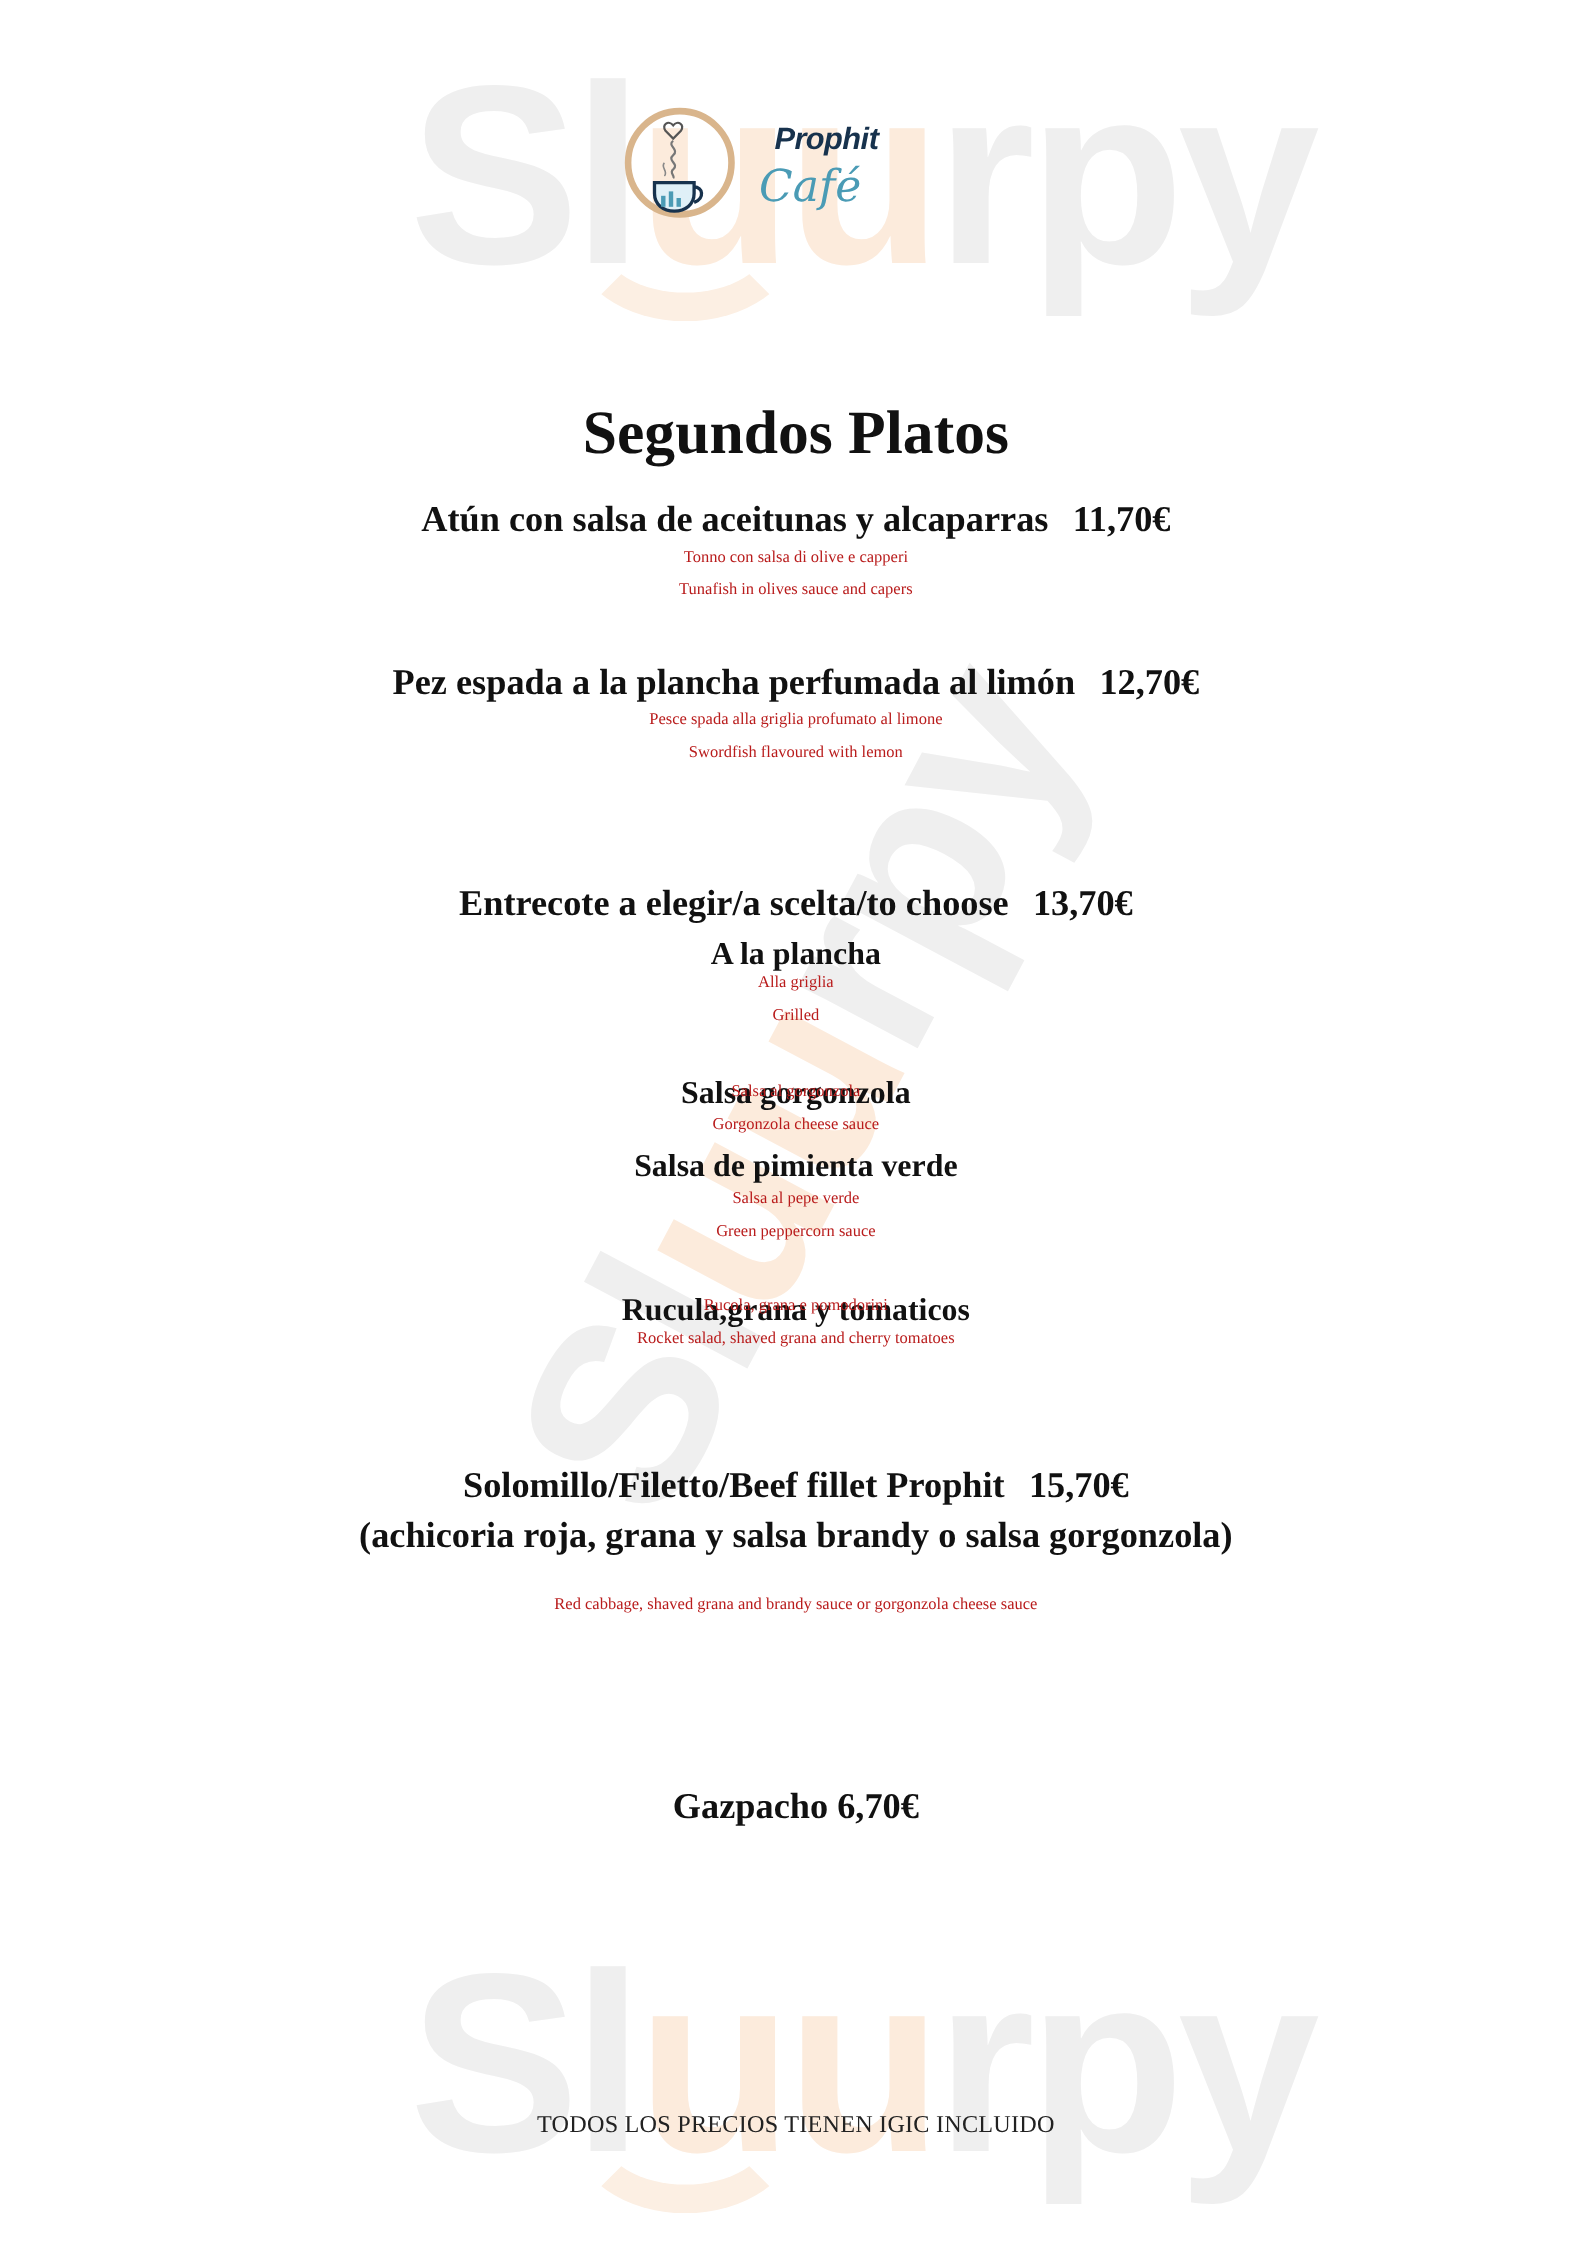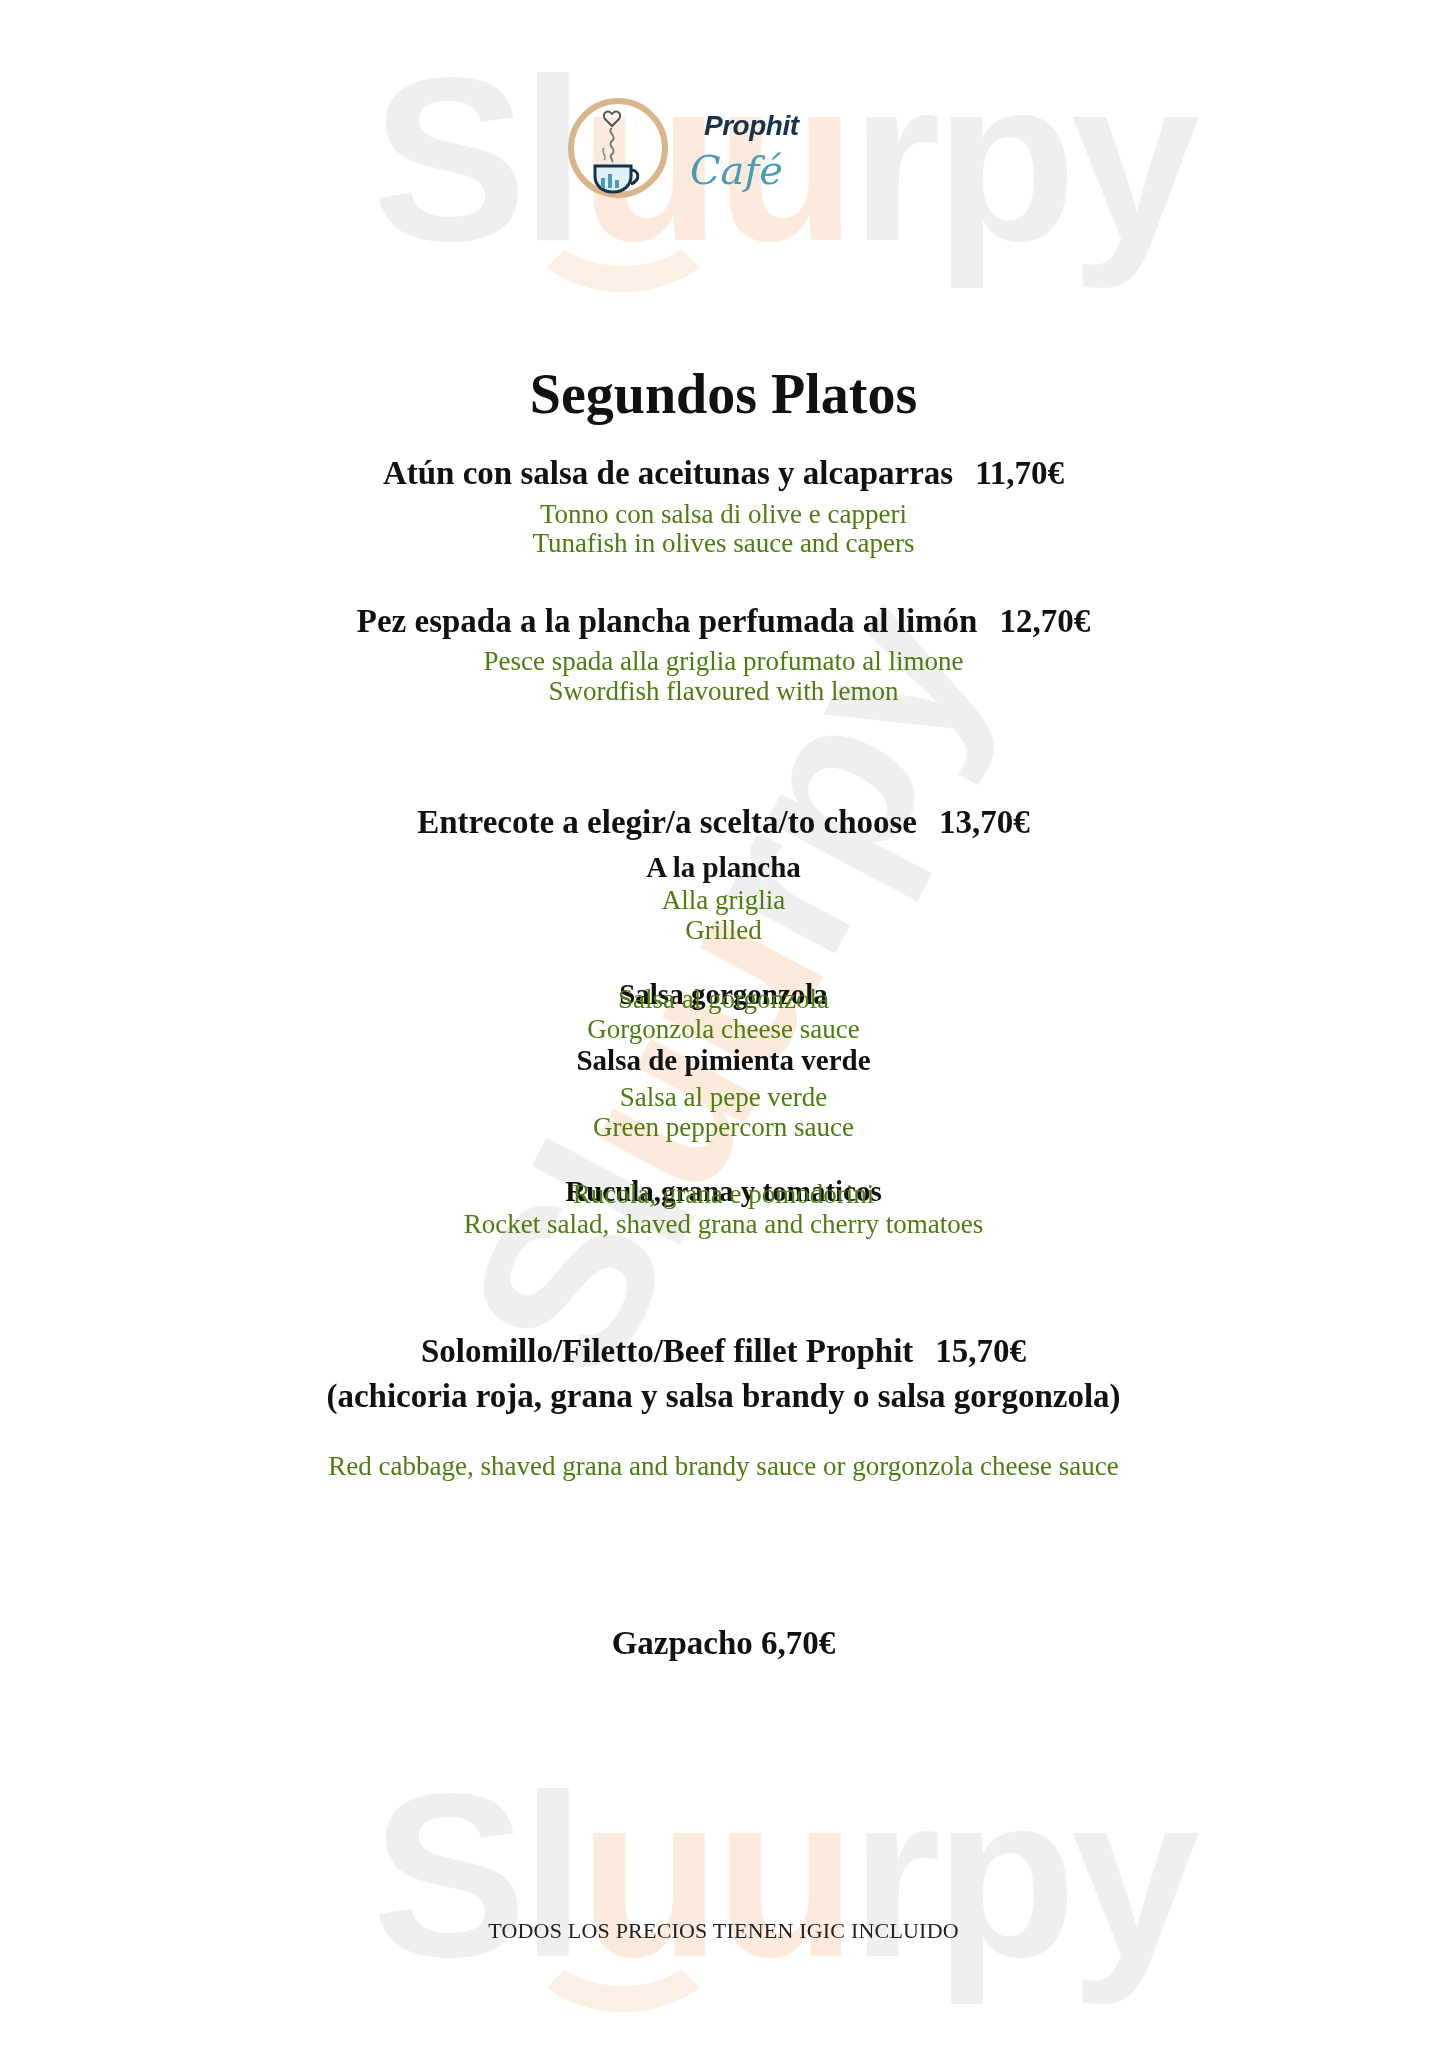--- a/index.html
+++ b/index.html
@@ -21,21 +21,21 @@
   .logo-cup { position:absolute; left:0; top:0; width:100px; height:104px; }
   .logo-prophit { position:absolute; left:136px; top:14px; font-family:"Liberation Sans", sans-serif; font-weight:bold; font-size:28px; color:#17324d; letter-spacing:-0.5px; line-height:1;font-style:italic; }
   .logo-cafe { position:absolute; left:122px; top:52px; font-family:"DejaVu Serif", serif; font-style:italic; font-size:40px; color:#4a9bb5; line-height:1; }
 
   
   .line { position:absolute; left:0; width:1447px; text-align:center; white-space:nowrap; font-family:"Liberation Serif", serif; color:#111; }
   .title { font-weight:bold; font-size:56px; }
   .dish { font-weight:bold; font-size:33px; }
   .dish .price { margin-left:22px; }
   .sub { font-weight:bold; font-size:29px; }
-  .desc { font-size:27px; color:#4d7c0f; }
+  .desc { font-size:15px; color:#b91c1c; }
   .footer { font-size:22px; color:#222; letter-spacing:0.2px; }
 </style>
 </head>
 <body>
 
 <div class="page">
 
   <div class="wm wm-top">
     <span class="g">Sl</span><span class="o">uu</span><span class="g">rpy</span>
   </div>

